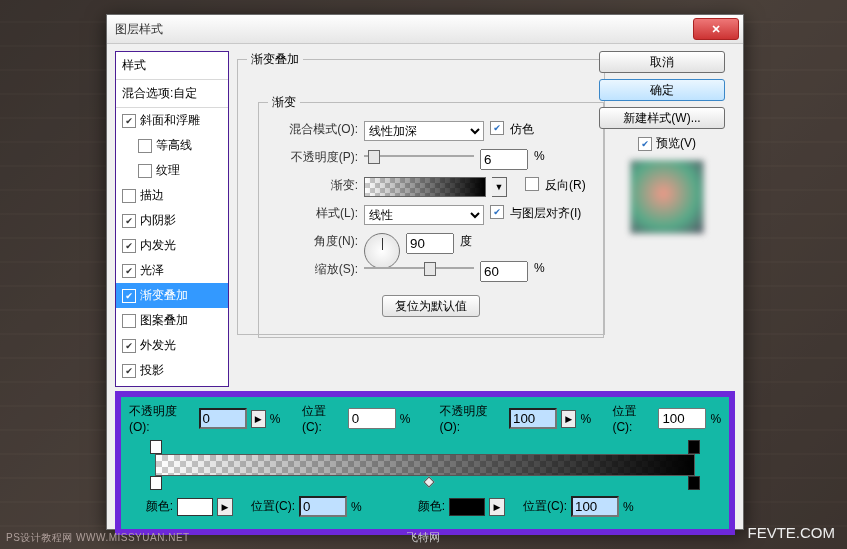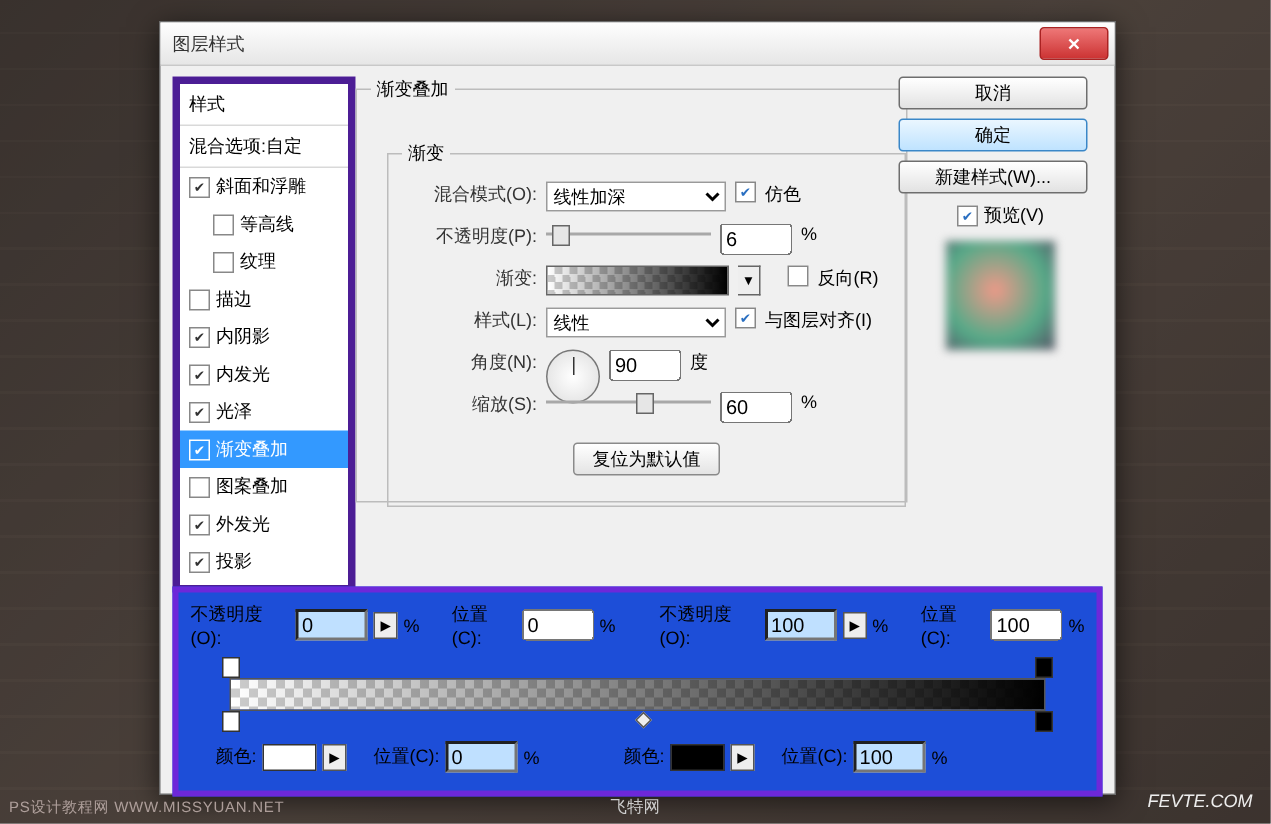--- a/index.html
+++ b/index.html
@@ -1,27 +1,27 @@
 <!DOCTYPE html>
 <html><head>
 <meta charset="utf-8">
 <style>
 html,body{margin:0;padding:0;font-family:"Microsoft YaHei","SimSun",Arial,sans-serif;font-size:12px;background:#6a6260}
 .screen{width:847px;height:549px;position:relative;background:linear-gradient(135deg,#5c5450,#7a6f68,#615752);overflow:hidden}
 .brick{position:absolute;inset:0;background:repeating-linear-gradient(0deg,#5a4c44 0 22px,#6b5d53 22px 24px),repeating-linear-gradient(90deg,rgba(0,0,0,.08) 0 40px,rgba(255,255,255,.04) 40px 42px);mix-blend-mode:multiply;opacity:.6}
 .watermark-l{position:absolute;left:6px;bottom:4px;color:#b9a9a5;font-size:10px;letter-spacing:.5px;opacity:.9}
-.watermark-r{position:absolute;right:12px;bottom:8px;color:#eee;font-size:12px;font-style:italic}
+.watermark-r{position:absolute;right:12px;bottom:8px;color:#eee;font-size:15px;}
 .caption{position:absolute;left:50%;bottom:4px;transform:translateX(-50%);color:#ccc;font-size:11px}
 .dialog{position:absolute;left:106px;top:14px;width:636px;height:514px;background:#f0f0f0;border:1px solid #6b6b6b;box-shadow:0 4px 18px rgba(0,0,0,.6)}
 .titlebar{height:28px;background:linear-gradient(#fefefe,#e6e6e6);border-bottom:1px solid #c8c8c8;display:flex;align-items:center;padding:0 4px 0 8px}
 .titlebar .t{font-size:12px;color:#333}
 .titlebar .sp{flex:1}
 .closebtn{width:44px;height:20px;background:linear-gradient(#e77,#c33);border:1px solid #a22;border-radius:3px;color:#fff;display:flex;align-items:center;justify-content:center;font-weight:bold;font-size:11px;cursor:pointer}
 .body{position:absolute;top:28px;left:0;right:0;bottom:0}
-.styles{position:absolute;left:8px;top:8px;width:112px;height:334px;border:5px solid #4c1d95;background:#fff}
+.styles{position:absolute;left:8px;top:8px;width:112px;height:334px;border:1px solid #4c1d95;background:#fff}
 .styles .hdr{padding:5px 6px;border-bottom:1px solid #d9d9d9;cursor:default}
 .styles .row{display:flex;align-items:center;padding:4px 6px;gap:4px;cursor:pointer}
 .styles .row.sel{background:#3399ff;color:#fff}
 .styles .row .cb{width:12px;height:12px;border:1px solid #888;background:#fff;display:inline-flex;align-items:center;justify-content:center;font-size:9px;color:#333}
 .styles .row.sel .cb{border-color:#fff;color:#fff;background:transparent}
 .group{position:absolute;left:128px;top:8px;width:348px;height:270px;border:1px solid #bcbcbc}
 .group legend,.group2 legend{font-size:12px;padding:0 4px}
 .group .inner{position:absolute;left:10px;top:18px;right:10px;bottom:10px}
 .group2{position:absolute;left:8px;top:8px;width:326px;height:230px;border:1px solid #bcbcbc}
 .frow{display:flex;align-items:flex-start;height:28px;gap:6px}
@@ -36,21 +36,21 @@
 .gradprev{width:120px;height:18px;border:1px solid #666;background:linear-gradient(90deg,rgba(0,0,0,0),#000),repeating-conic-gradient(#ccc 0 25%,#fff 0 50%) 0 0/10px 10px;display:inline-block;cursor:pointer}
 .dd{width:14px;height:18px;border:1px solid #666;border-left:none;background:#eee;display:inline-flex;align-items:center;justify-content:center;cursor:pointer;font-size:9px}
 .dial{width:34px;height:34px;border:1px solid #777;border-radius:50%;background:radial-gradient(#fff,#ddd);position:relative;display:inline-block}
 .dial:after{content:"";position:absolute;left:50%;top:4px;width:1px;height:12px;background:#333}
 .buttons{position:absolute;right:8px;top:8px;width:136px}
 .btn{display:block;width:126px;height:22px;margin:0 0 6px 0;border:1px solid #6e6e6e;background:linear-gradient(#fff,#e2e2e2);border-radius:3px;font-size:12px;cursor:pointer}
 .btn.primary{background:linear-gradient(#eaf6ff,#bfe3ff);border-color:#3a87c8}
 .prevchk{display:flex;align-items:center;gap:4px;justify-content:center;margin:4px 0 8px}
 .thumb-preview{width:72px;height:72px;margin:0 auto;background:radial-gradient(circle at 45% 45%,#e98,#5a8 60%,#556);filter:blur(3px);border:1px solid #aaa}
 .btn2{height:22px;padding:0 12px;border:1px solid #8a8a8a;background:linear-gradient(#fff,#e4e4e4);border-radius:3px;font-size:12px;cursor:pointer}
-.redbox{position:absolute;left:8px;top:348px;right:8px;height:132px;border:4px solid #6d28d9;background:#1d4ed8}
+.redbox{position:absolute;left:8px;top:348px;right:8px;height:132px;border:6px solid #6d28d9;background:#14b8a6}
 .rbrow{display:flex;align-items:center;gap:4px;padding:6px 8px}
 .geditor{position:relative;margin:0 34px;height:50px}
 .gstrip{position:absolute;left:0;right:0;top:14px;height:20px;border:1px solid #555;background:linear-gradient(90deg,rgba(0,0,0,0),#000),repeating-conic-gradient(#ccc 0 25%,#fff 0 50%) 0 0/12px 12px}
 .ostop{position:absolute;top:0;width:10px;height:12px;border:1px solid #333;background:#fff}
 .ostop.black{background:#000}
 .cstop{position:absolute;bottom:0;width:10px;height:12px;border:1px solid #333;background:#fff}
 .cstop.black{background:#000}
 .diamond{position:absolute;bottom:4px;width:6px;height:6px;border:1px solid #555;transform:rotate(45deg);background:#eee}
 .swatch{width:34px;height:16px;border:1px solid #333;display:inline-block}
 .tri{display:inline-flex;width:14px;height:16px;border:1px solid #555;align-items:center;justify-content:center;font-size:9px;background:#eee;cursor:pointer}

